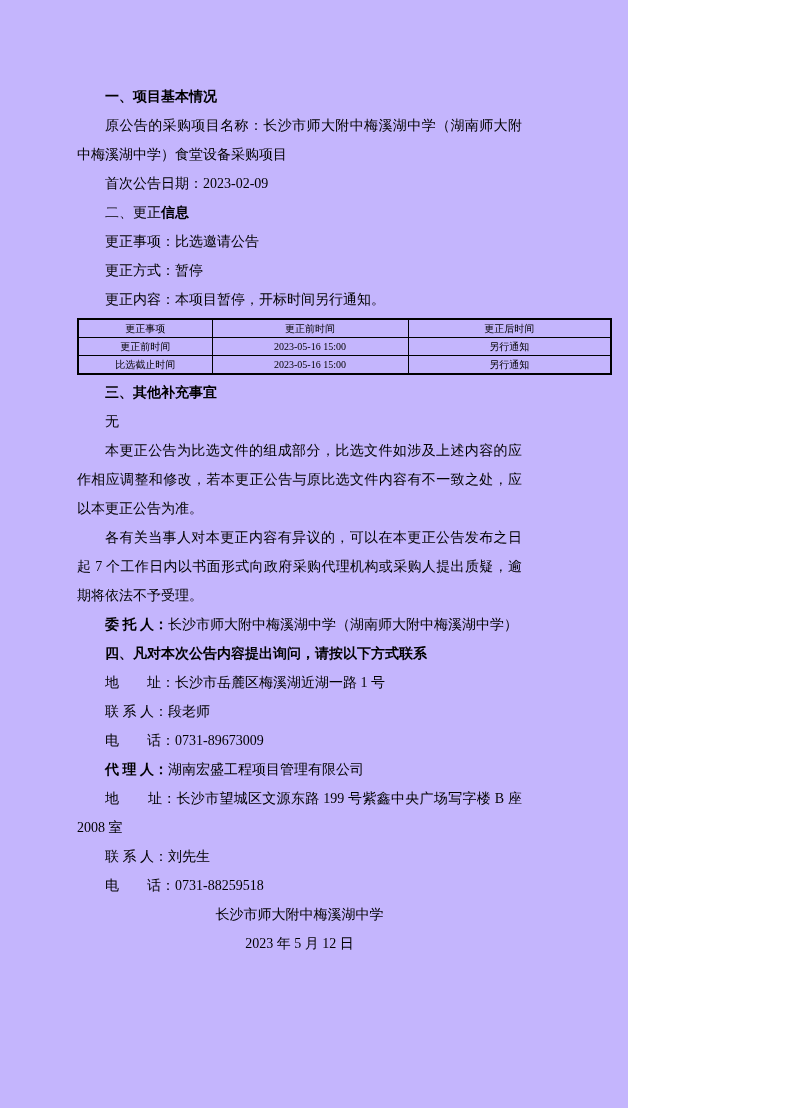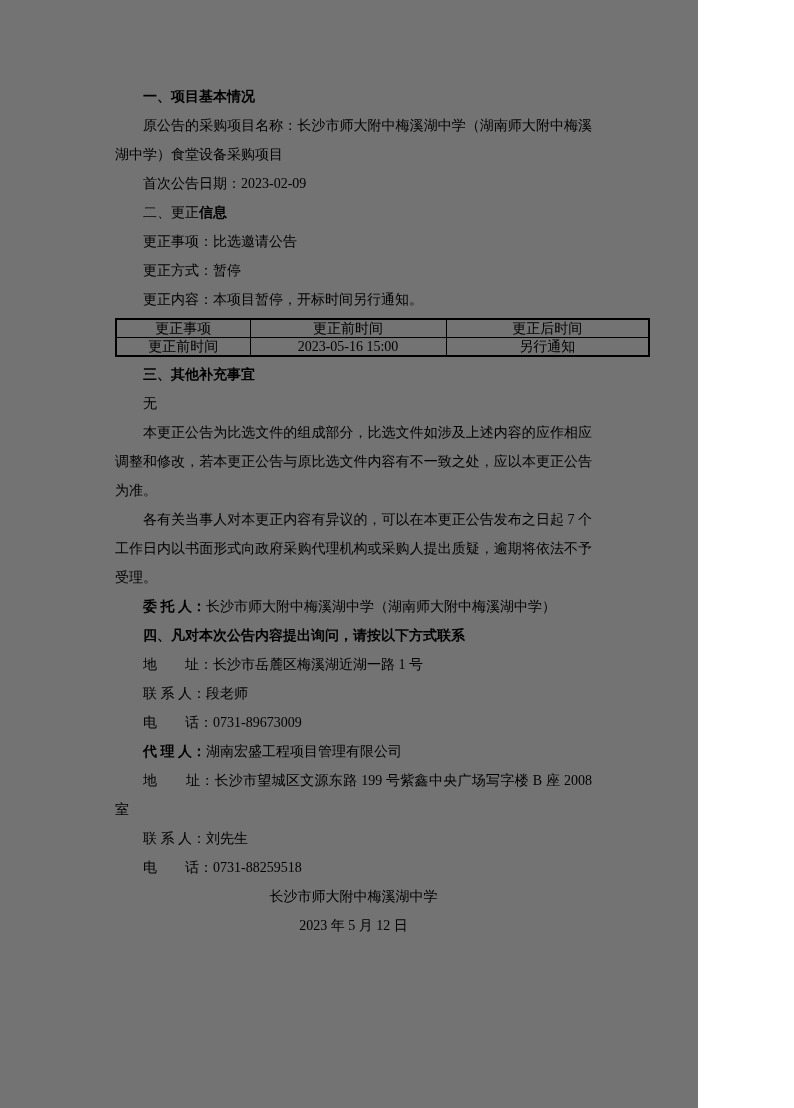--- a/index.html
+++ b/index.html
@@ -10,45 +10,45 @@
   body {
     width: 794px;
     height: 1108px;
     font-family: "Liberation Serif", "DejaVu Serif", serif;
     font-size: 14px;
     color: #000000;
     overflow: hidden;
   }
   .page {
     box-sizing: border-box;
-    width: 698px;
+    width: 628px;
     height: 1108px;
-    padding: 82px 106px 0 115px;
-    background: #737373;
+    padding: 82px 106px 0 77px;
+    background: #c4b5fd;
   }
   .line {
     margin: 0;
     line-height: 29px;
     font-size: 14px;
     font-weight: normal;
     text-align: justify;
   }
   .indent { text-indent: 2em; }
   .bold { font-weight: bold; }
   .right { text-align: center; }
   .contact-line { margin: 0; line-height: 29px; }
   table.correction {
     border-collapse: collapse;
     width: 533px;
     margin: 4px 0 3px 0;
     table-layout: fixed;
   }
   table.correction th, table.correction td {
     border: 1px solid #000000;
-    font-size: 14px;
+    font-size: 10px;
     font-weight: normal;
     text-align: center;
     vertical-align: middle;
     height: 17px;
     padding: 0 2px;
     line-height: 17px;
   }
   table.correction { border: 2px solid #000000; }
   col.c1 { width: 134px; }
   col.c2 { width: 196px; }
@@ -83,20 +83,25 @@
       <tr>
         <th>更正事项</th>
         <th>更正前时间</th>
         <th>更正后时间</th>
       </tr>
       <tr>
         <td>更正前时间</td>
         <td>2023-05-16 15:00</td>
         <td>另行通知</td>
       </tr>
+      <tr>
+        <td>比选截止时间</td>
+        <td>2023-05-16 15:00</td>
+        <td>另行通知</td>
+      </tr>
     </tbody>
   </table>
 
   <p class="line indent bold">三、其他补充事宜</p>
 
   <p class="line indent">无</p>
 
   <p class="line indent">本更正公告为比选文件的组成部分，比选文件如涉及上述内容的应作相应调整和修改，若本更正公告与原比选文件内容有不一致之处，应以本更正公告为准。</p>
 
   <p class="line indent">各有关当事人对本更正内容有异议的，可以在本更正公告发布之日起 7 个工作日内以书面形式向政府采购代理机构或采购人提出质疑，逾期将依法不予受理。</p>

